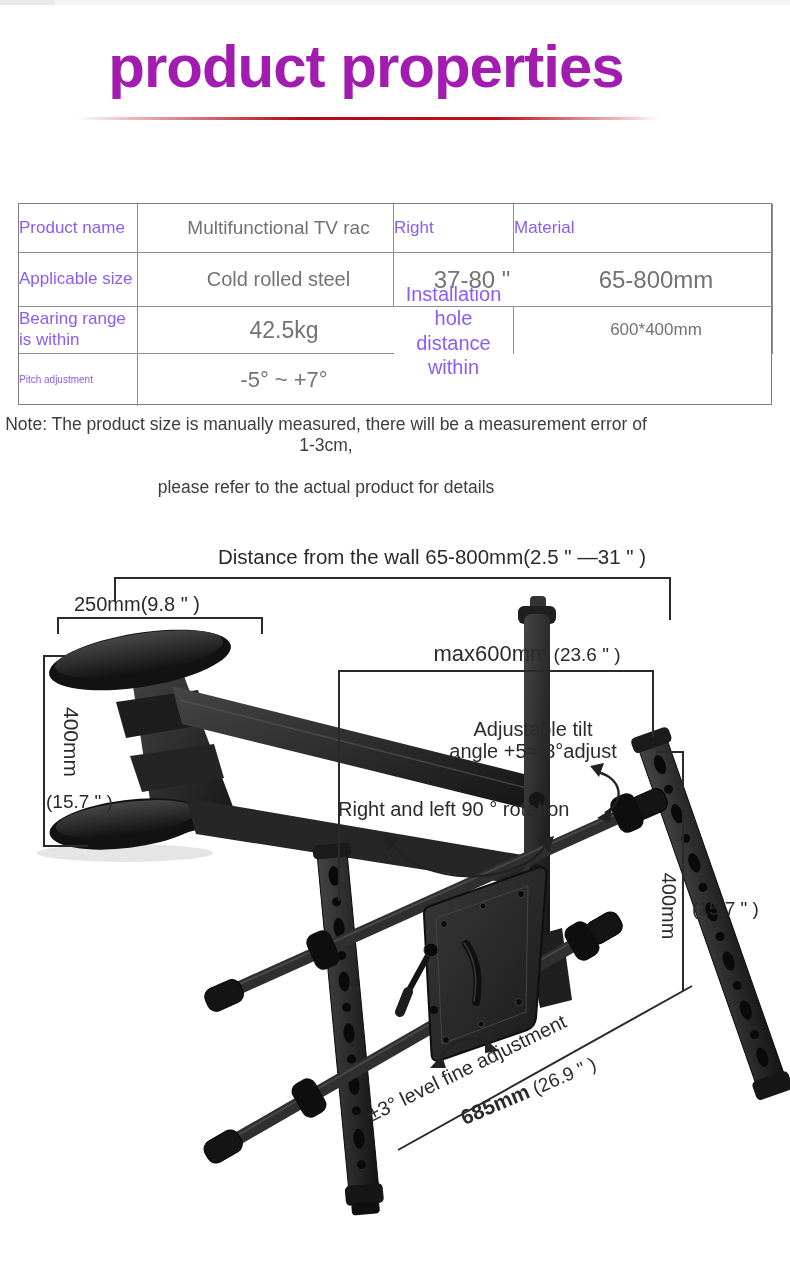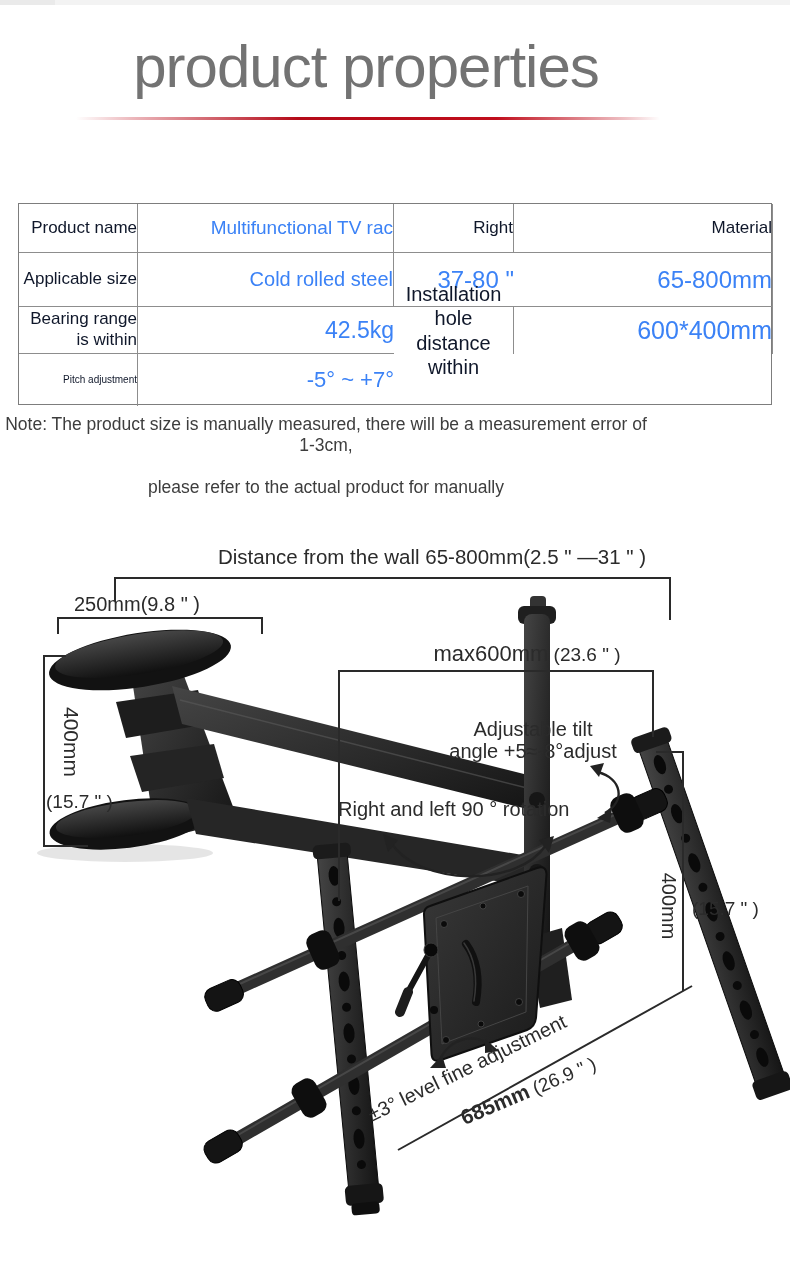--- a/index.html
+++ b/index.html
@@ -1,38 +1,38 @@
 <!DOCTYPE html>
 <html><head>
 <meta charset="utf-8">
 <style>
   html,body{margin:0;padding:0;background:#fff;}
   body{width:790px;height:1272px;position:relative;font-family:"Liberation Sans",sans-serif;overflow:hidden;}
   .topstrip{position:absolute;top:0;left:0;width:790px;height:5px;background:#f3f3f3;}
   .topstrip .seg{position:absolute;top:0;left:0;width:55px;height:5px;background:#eaeaea;}
   .title{position:absolute;top:32px;left:0;width:732px;text-align:center;
-         font-size:60px;color:#737373;font-weight:400;letter-spacing:-1px;}
+         font-size:60px;color:#a21caf;font-weight:700;letter-spacing:-1px;}
   .redline{position:absolute;top:117px;left:76px;width:584px;height:3px;border-radius:2px;
          background:linear-gradient(90deg,rgba(190,10,25,0) 0%,rgba(190,10,25,.30) 10%,#b40a18 38%,#c00e1c 72%,rgba(190,10,25,.25) 94%,rgba(190,10,25,0) 100%);}
   .spec-table{position:absolute;top:203px;left:18px;width:754px;height:202px;
          display:grid;grid-template-columns:119px 256px 120px 259px;grid-template-rows:49px 54px 47px 52px;
          border:1px solid #7d7d7d;box-sizing:border-box;}
   .cell{border-right:1px solid #8d8d8d;border-bottom:1px solid #8d8d8d;box-sizing:border-box;
-         display:flex;flex-direction:column;align-items:flex-end;justify-content:center;color:#0f172a;}
+         display:flex;flex-direction:column;align-items:flex-start;justify-content:center;color:#8b5cf6;}
   .cell.c4{border-right:none;}
   .cell.rlast{border-bottom:none;}
   .cell span{display:block;text-align:center;line-height:1.22;}
   .lbl{font-size:17px;}
   .lbl.sm{font-size:20px;}
   .lbl.xs{font-size:10px;}
-  .val{align-items:flex-end;padding-left:26px;color:#3b82f6;}
+  .val{align-items:center;padding-left:26px;color:#737373;}
   .val.col4{padding-left:36px;}
   .val span{text-align:left;}
   .v19{font-size:19px;} .v20{font-size:20px;} .v22{font-size:22px;}
-  .v23{font-size:23px;} .v24{font-size:24px;} .v25{font-size:25px;}
+  .v23{font-size:23px;} .v24{font-size:24px;} .v25{font-size:17px;}
   .note{position:absolute;top:414px;left:0;width:652px;text-align:center;color:#3d3d3d;font-size:17.5px;}
   .note p{margin:0 0 21px 0;}
   svg{font-family:"Liberation Sans",sans-serif;}
   svg text{fill:#2b2b2b;}
   .dimline{fill:none;stroke:#2a2a2a;stroke-width:2;}
   .arrowline{fill:none;stroke:#222;stroke-width:2.4;}
 </style>
 </head>
 <body>
 
@@ -91,21 +91,21 @@
     <div class="cell rlast lbl xs">
         <span>Pitch adjustment</span>
       </div>
     <div class="cell rlast c4 val col4 v22">
         <span>-5° ~ +7°</span>
       </div>
   </div>
 
   <div class="note">
     <p>Note: The product size is manually measured, there will be a measurement error of 1-3cm,</p>
-    <p>please refer to the actual product for manually</p>
+    <p>please refer to the actual product for details</p>
   </div>
 
   <svg width="790" height="742" viewBox="0 530 790 742" style="position:absolute;top:530px;left:0;">
     <defs>
       <linearGradient id="metal" x1="0" y1="0" x2="1" y2="1">
         <stop offset="0" stop-color="#454545"></stop>
           <stop offset="1" stop-color="#141414"></stop>
       </linearGradient>
       <linearGradient id="plateGrad" x1="0" y1="0" x2="1" y2="1">
         <stop offset="0" stop-color="#383838"></stop>

